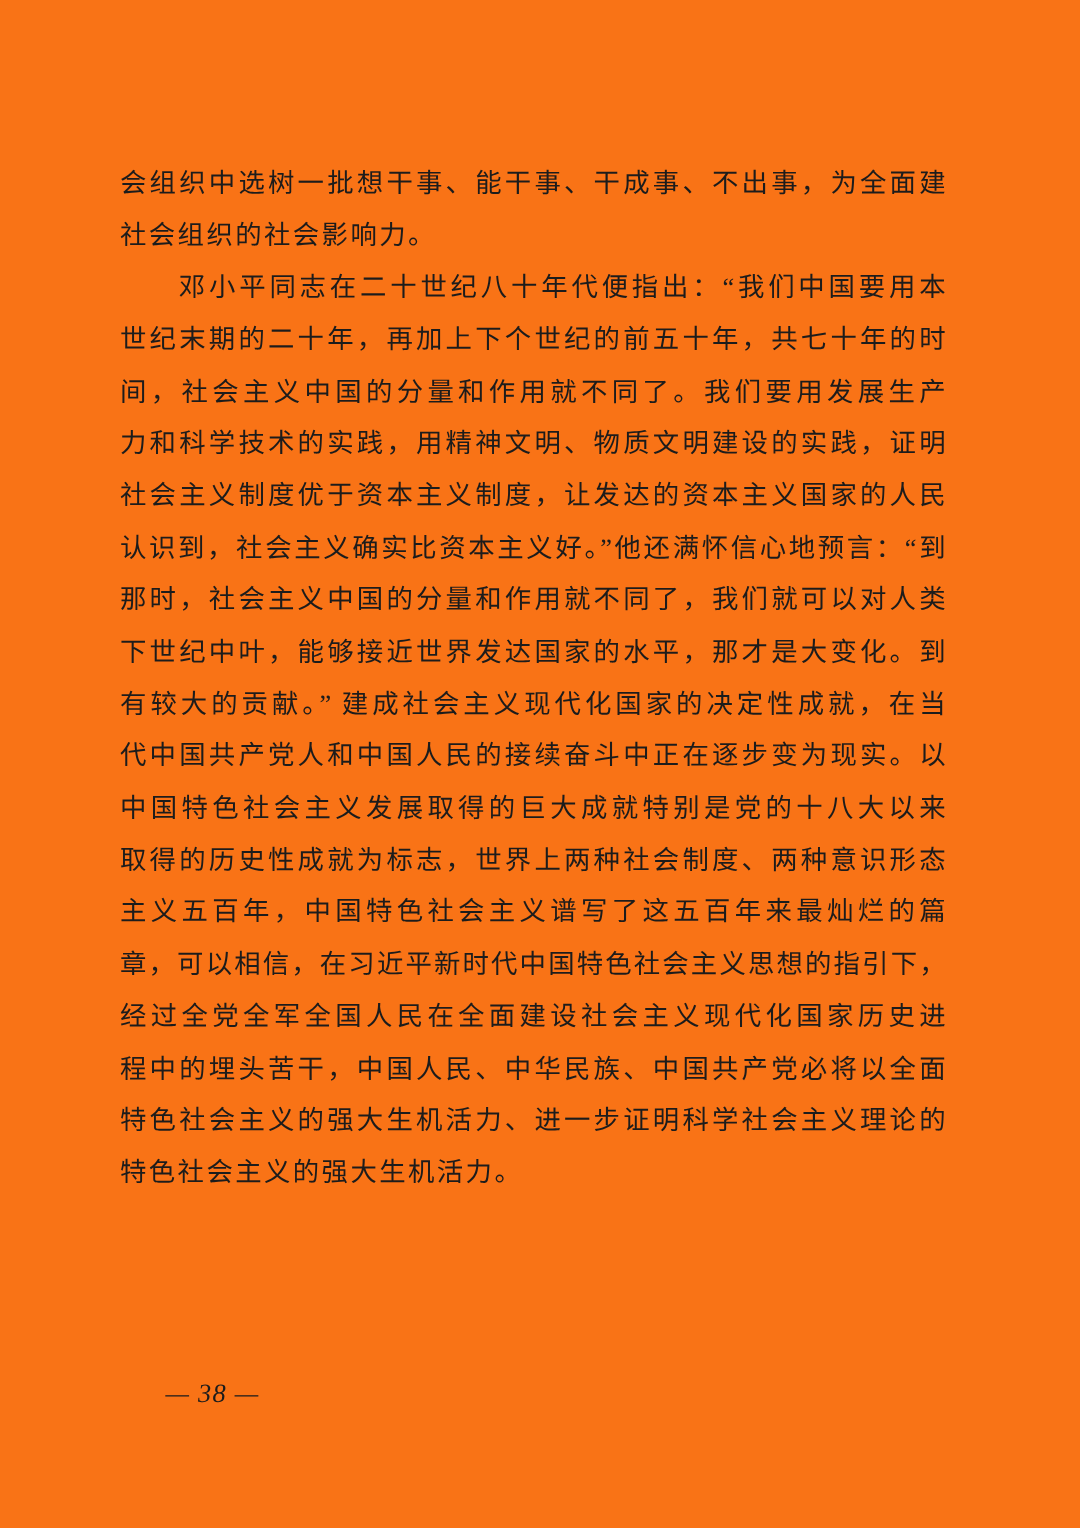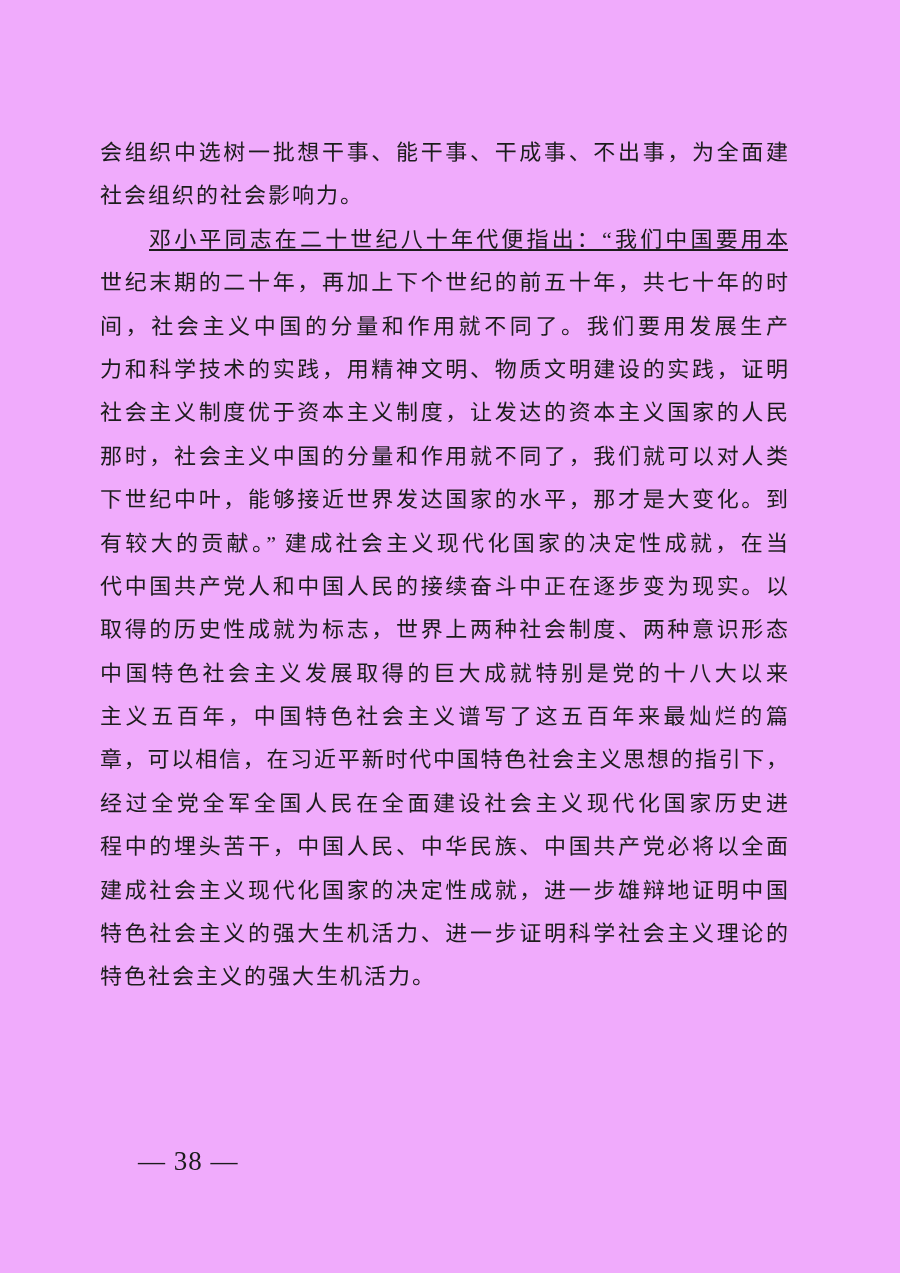--- a/index.html
+++ b/index.html
@@ -4,21 +4,21 @@
 <style>
   html, body {
     margin: 0;
     padding: 0;
     background: #ffffff;
   }
   .page {
     position: relative;
     width: 900px;
     height: 1273px;
-    background: #f0abfc;
+    background: #f97316;
     overflow: hidden;
     font-family: "Liberation Serif", "DejaVu Serif", serif;
     color: #1c1c1c;
   }
   .text-block {
     position: absolute;
     left: 100px;
     top: 131px;
     width: 688px;
   }
@@ -36,62 +36,62 @@
     text-justify: inter-character;
     overflow: hidden;
   }
   .line.last {
     text-align: right;
     text-align-last: left;
     letter-spacing: 2px;
   }
   .line.indent {
     text-indent: 49px;
-    text-decoration: underline;
   }
   .page-footer {
     position: absolute;
     left: 138px;
     top: 1146px;
     height: 30px;
     line-height: 30px;
-    font-size: 27px;
+    font-size: 22px;
     color: #1c1c1c;
     letter-spacing: 1px;
+    font-style: italic;
   }
 </style>
 </head>
 <body>
 
 <div class="page">
 
   <div class="text-block">
 
     <div class="para">
       <div class="line">会组织中选树一批想干事、能干事、干成事、不出事，为全面建</div>
       <div class="line last">社会组织的社会影响力。</div>
     </div>
 
     <div class="para">
       <div class="line indent">邓小平同志在二十世纪八十年代便指出：“我们中国要用本</div>
       <div class="line">世纪末期的二十年，再加上下个世纪的前五十年，共七十年的时</div>
       <div class="line">间，社会主义中国的分量和作用就不同了。我们要用发展生产</div>
       <div class="line">力和科学技术的实践，用精神文明、物质文明建设的实践，证明</div>
       <div class="line">社会主义制度优于资本主义制度，让发达的资本主义国家的人民</div>
+      <div class="line">认识到，社会主义确实比资本主义好。”他还满怀信心地预言：“到</div>
       <div class="line">那时，社会主义中国的分量和作用就不同了，我们就可以对人类</div>
       <div class="line">下世纪中叶，能够接近世界发达国家的水平，那才是大变化。到</div>
       <div class="line">有较大的贡献。” 建成社会主义现代化国家的决定性成就，在当</div>
       <div class="line">代中国共产党人和中国人民的接续奋斗中正在逐步变为现实。以</div>
+      <div class="line">中国特色社会主义发展取得的巨大成就特别是党的十八大以来</div>
       <div class="line">取得的历史性成就为标志，世界上两种社会制度、两种意识形态</div>
-      <div class="line">中国特色社会主义发展取得的巨大成就特别是党的十八大以来</div>
       <div class="line">主义五百年，中国特色社会主义谱写了这五百年来最灿烂的篇</div>
       <div class="line">章，可以相信，在习近平新时代中国特色社会主义思想的指引下，</div>
       <div class="line">经过全党全军全国人民在全面建设社会主义现代化国家历史进</div>
       <div class="line">程中的埋头苦干，中国人民、中华民族、中国共产党必将以全面</div>
-      <div class="line">建成社会主义现代化国家的决定性成就，进一步雄辩地证明中国</div>
       <div class="line">特色社会主义的强大生机活力、进一步证明科学社会主义理论的</div>
       <div class="line last">特色社会主义的强大生机活力。</div>
     </div>
 
   </div>
 
   <div class="page-footer">— 38 —</div>
 
 </div>
 

